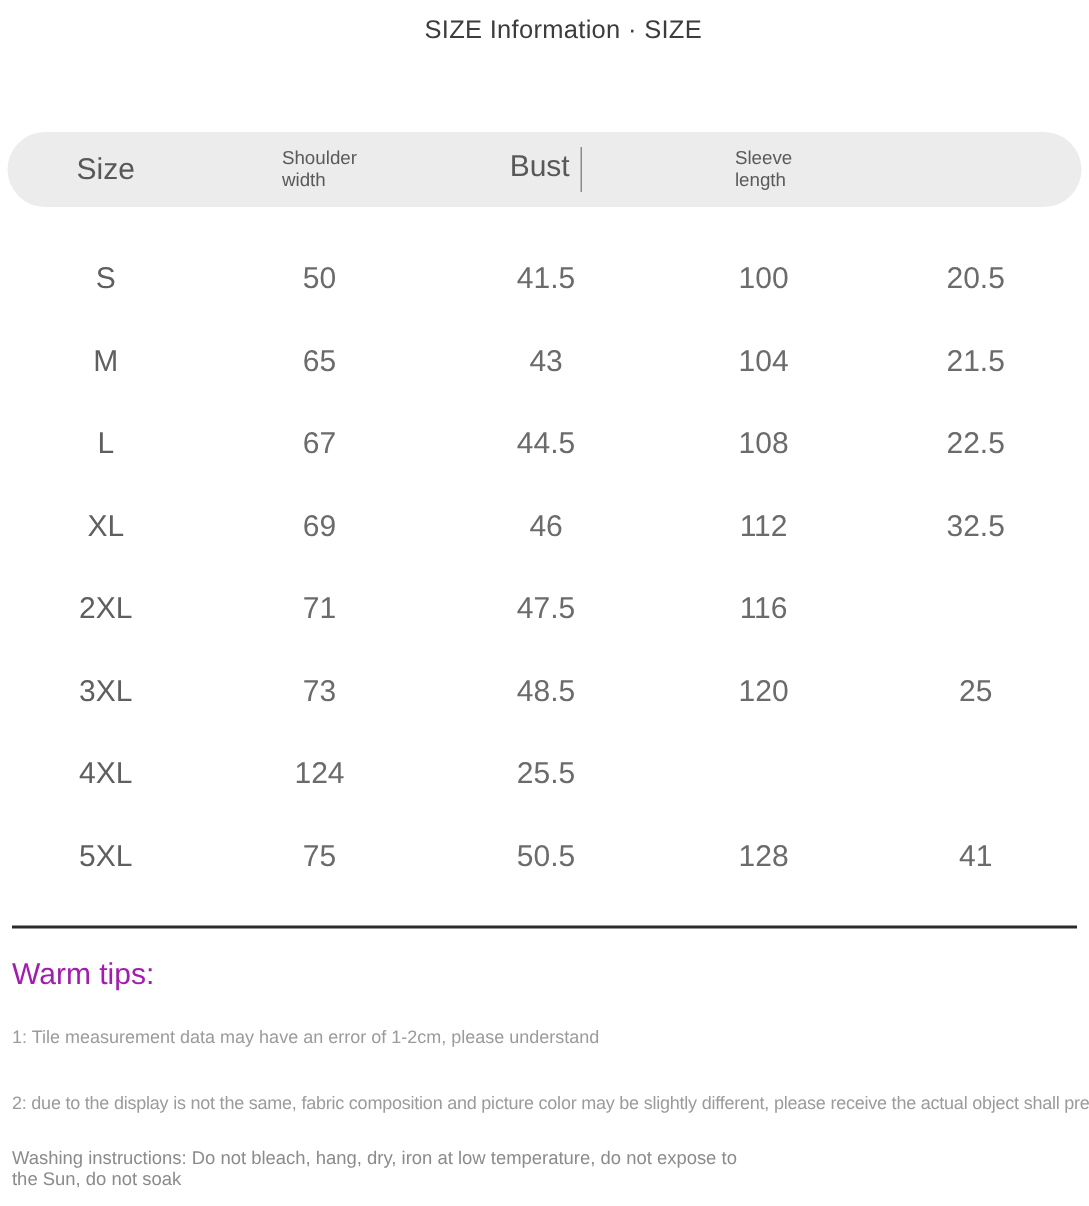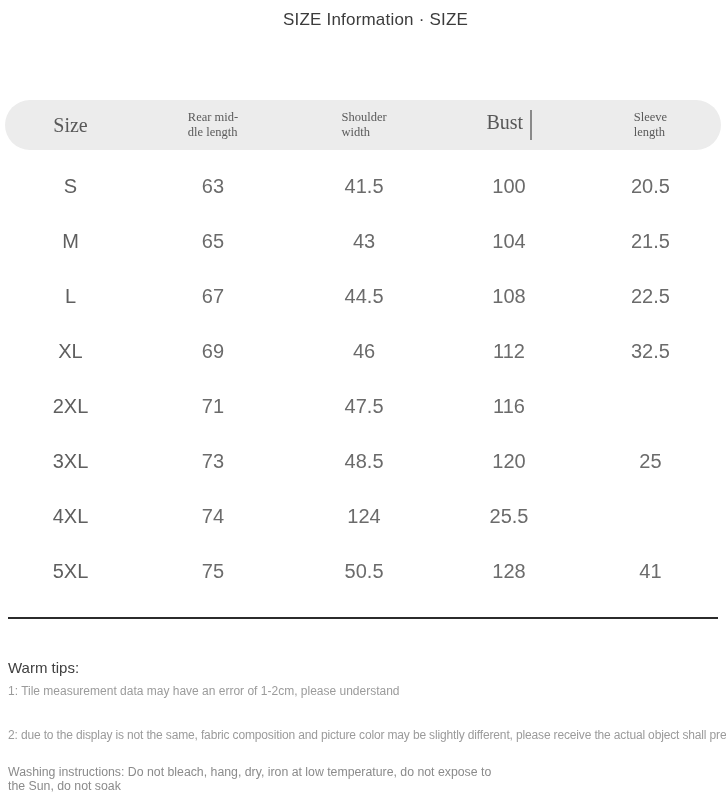--- a/index.html
+++ b/index.html
@@ -24,27 +24,26 @@
     letter-spacing: 0.2px;
     padding-left: 25px;
   }
   .grid-cols {
     display: grid;
     grid-template-columns: 18.3% 21.5% 20.7% 19.8% 19.7%;
     align-items: center;
   }
   .thead {
     position: absolute;
-    top: 100px;
+    top: 88px;
     left: 5px;
     width: 716px;
     height: 50px;
     background: #ececec;
     border-radius: 25px;
-    font-family: Liberation Serif, serif;
   }
   .th {
     text-align: center;
     color: #585858;
   }
   .th .hdr-small {
     display: inline-block;
     font-size: 12.5px;
     line-height: 1.2;
     text-align: left;
@@ -81,24 +80,24 @@
   .divider {
     position: absolute;
     top: 617px;
     left: 8px;
     width: 710px;
     height: 2px;
     background: #2b2b2b;
   }
   .warm-tips {
     position: absolute;
-    top: 659px;
+    top: 639px;
     left: 8px;
-    font-size: 15px;
-    color: #404040;
+    font-size: 20px;
+    color: #a21caf;
   }
   .tip {
     position: absolute;
     left: 8px;
     font-size: 12px;
     color: #9b9b9b;
     white-space: nowrap;
   }
   .tip1 { top: 684px; }
   .tip2 { top: 728px; letter-spacing: -0.15px; }
@@ -114,33 +113,31 @@
 </style>
 </head>
 <body>
 
 <div class="page">
 
   <div class="title">SIZE Information · SIZE</div>
 
   <div class="thead grid-cols" id="thead">
       <div class="th"><span class="hdr-large">Size</span></div>
-      <div class="th"><span class="hdr-small">Rear mid-
-dle length</span></div>
       <div class="th"><span class="hdr-small">Shoulder
 width</span></div>
       <div class="th"><span class="hdr-large">Bust</span><span class="caret">|</span></div>
       <div class="th"><span class="hdr-small">Sleeve
 length</span></div>
     </div>
 
   <div class="tbody" id="tbody">
       <div class="tr grid-cols">
         <div class="td size-cell">S</div>
-        <div class="td">63</div>
+        <div class="td">50</div>
         <div class="td">41.5</div>
         <div class="td">100</div>
         <div class="td">20.5</div>
       </div>
       <div class="tr grid-cols">
         <div class="td size-cell">M</div>
         <div class="td">65</div>
         <div class="td">43</div>
         <div class="td">104</div>
         <div class="td">21.5</div>
@@ -167,21 +164,20 @@
       </div>
       <div class="tr grid-cols">
         <div class="td size-cell">3XL</div>
         <div class="td">73</div>
         <div class="td">48.5</div>
         <div class="td">120</div>
         <div class="td">25</div>
       </div>
       <div class="tr grid-cols">
         <div class="td size-cell">4XL</div>
-        <div class="td">74</div>
         <div class="td">124</div>
         <div class="td">25.5</div>
       </div>
       <div class="tr grid-cols">
         <div class="td size-cell">5XL</div>
         <div class="td">75</div>
         <div class="td">50.5</div>
         <div class="td">128</div>
         <div class="td">41</div>
       </div>

